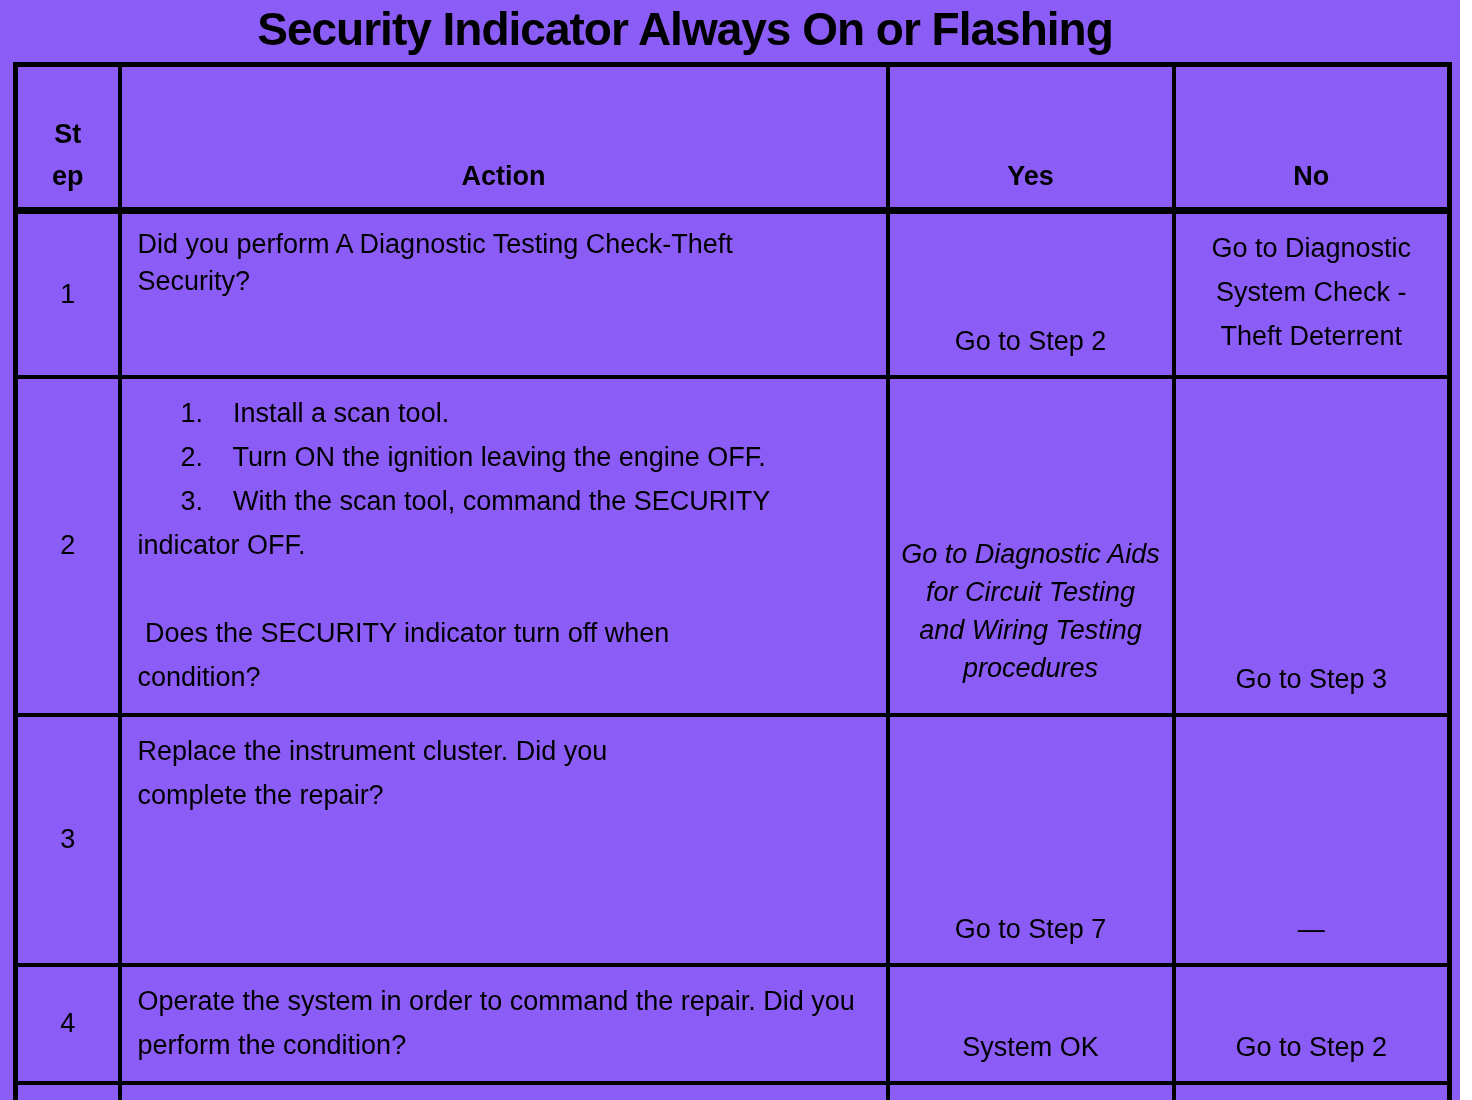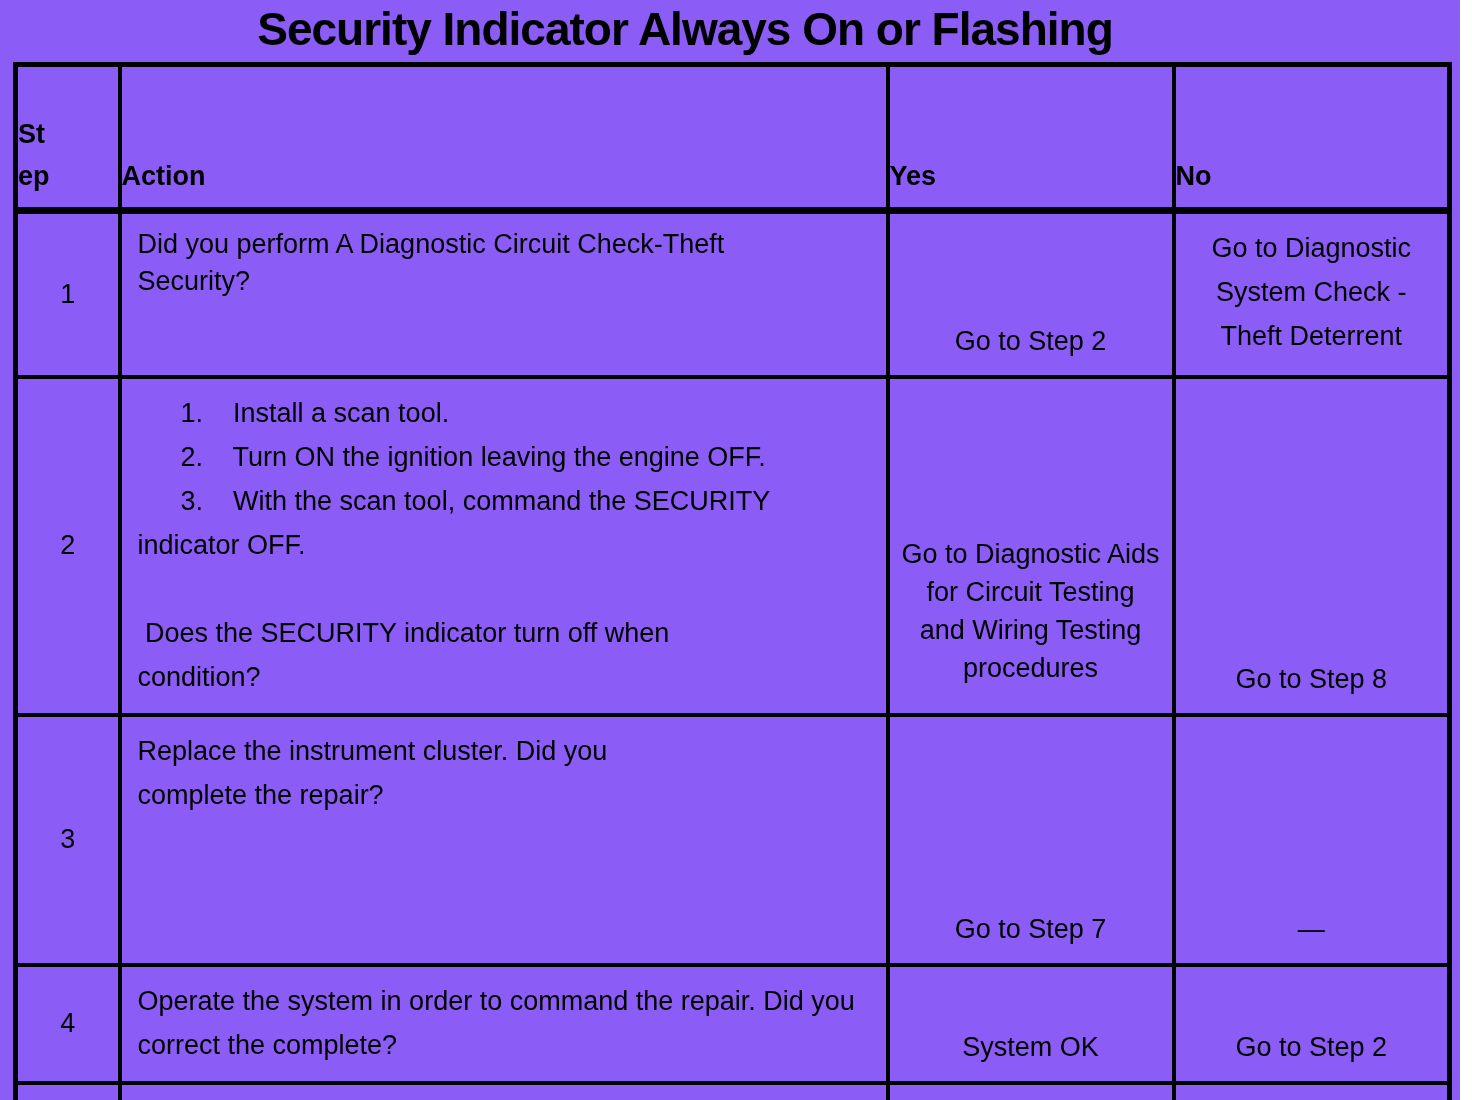--- a/index.html
+++ b/index.html
@@ -45,21 +45,21 @@
 
   tr.hdr     { height: 146px; }
   tr.r1      { height: 166px; }
   tr.r2      { height: 338px; }
   tr.r3      { height: 250px; }
   tr.r4      { height: 118px; }
   tr.partial { height: 40px; }
 
   td.h {
     font-weight: bold;
-    text-align: left;
+    text-align: center;
     vertical-align: bottom;
     padding-bottom: 10px;
     line-height: 42px;
   }
   td.h-step { white-space: pre-line; }
 
   td.step {
     text-align: center;
     vertical-align: middle;
   }
@@ -70,21 +70,21 @@
   td.yn {
     text-align: center;
     vertical-align: bottom;
     padding-bottom: 12px;
   }
   td.yn-top {
     vertical-align: top;
     padding-top: 12px;
     padding-bottom: 0;
   }
-  td.pb-lg { padding-bottom: 26px; }
+  td.pb-lg { padding-bottom: 26px; font-style: italic; }
 
   .ln { line-height: 44px; white-space: pre-wrap; }
   .ln:empty::before { content: "\00a0"; }
   .lh37 .ln { line-height: 37px; }
   .lh39 .ln { line-height: 38px; }
   .ind { padding-left: 43px; }
 </style>
 </head>
 <body>
 
@@ -104,21 +104,21 @@
       <td class="h h-step">St
 ep</td>
       <td class="h">Action</td>
       <td class="h">Yes</td>
       <td class="h">No</td>
     </tr>
 
     <tr class="r1">
       <td class="step">1</td>
       <td class="action lh37">
-        <div class="ln">Did you perform A Diagnostic Circuit Check-Theft</div>
+        <div class="ln">Did you perform A Diagnostic Testing Check-Theft</div>
         <div class="ln">Security?</div>
       </td>
       <td class="yn">
         <div class="ln">Go to Step 2</div>
       </td>
       <td class="yn yn-top">
         <div class="ln">Go to Diagnostic</div>
         <div class="ln">System Check -</div>
         <div class="ln">Theft Deterrent</div>
       </td>
@@ -135,21 +135,21 @@
         <div class="ln"> Does the SECURITY indicator turn off when</div>
         <div class="ln">condition?</div>
       </td>
       <td class="yn pb-lg lh39">
         <div class="ln">Go to Diagnostic Aids</div>
         <div class="ln">for Circuit Testing</div>
         <div class="ln">and Wiring Testing</div>
         <div class="ln">procedures</div>
       </td>
       <td class="yn">
-        <div class="ln">Go to Step 8</div>
+        <div class="ln">Go to Step 3</div>
       </td>
     </tr>
 
     <tr class="r3">
       <td class="step">3</td>
       <td class="action">
         <div class="ln">Replace the instrument cluster. Did you</div>
         <div class="ln">complete the repair?</div>
       </td>
       <td class="yn">
@@ -157,21 +157,21 @@
       </td>
       <td class="yn">
         <div class="ln">—</div>
       </td>
     </tr>
 
     <tr class="r4">
       <td class="step">4</td>
       <td class="action">
         <div class="ln">Operate the system in order to command the repair. Did you</div>
-        <div class="ln">correct the complete?</div>
+        <div class="ln">perform the condition?</div>
       </td>
       <td class="yn">
         <div class="ln">System OK</div>
       </td>
       <td class="yn">
         <div class="ln">Go to Step 2</div>
       </td>
     </tr>
 
     <tr class="partial">

